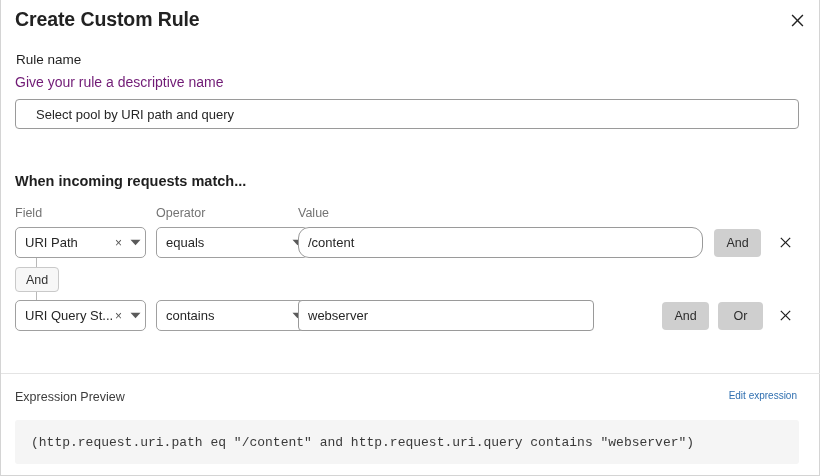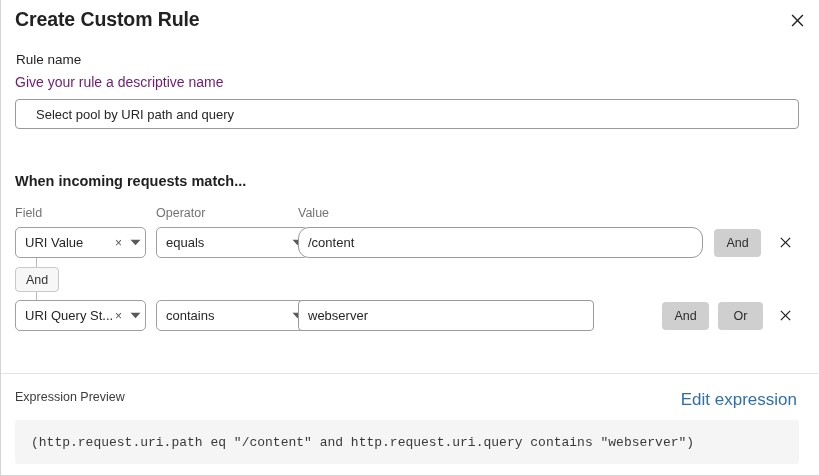--- a/index.html
+++ b/index.html
@@ -192,21 +192,21 @@
   }
   #preview-label {
     position: absolute;
     left: 14px; top: 390px;
     font-size: 12.5px;
     color: #3c3c3c;
   }
   #edit-expression-link {
     position: absolute;
     right: 22px; top: 390px;
-    font-size: 17px;
+    font-size: 10px;
     color: #2f6fb0;
     cursor: pointer;
   }
   #expression-box {
     position: absolute;
     left: 14px; top: 420px;
     width: 784px; height: 44px;
     background: #f5f5f5;
     border-radius: 3px;
     display: flex;
@@ -238,21 +238,21 @@
   <input class="text-input" id="rule-name-input" type="text" value="Select pool by URI path and query" style="">
 
   <div class="section-head">When incoming requests match...</div>
 
   <div class="col-label" id="label-field">Field</div>
   <div class="col-label" id="label-operator">Operator</div>
   <div class="col-label" id="label-value">Value</div>
 
   <div class="cond-row" id="cond-row-0">
     <div class="select-box select-field">
-      <span class="select-text">URI Value</span>
+      <span class="select-text">URI Path</span>
       <span class="clear-x">×</span>
       <span class="caret">
         <svg width="11" height="7" viewBox="0 0 11 7">
             <path d="M0.5 0.8 L5.5 6.2 L10.5 0.8 Z" fill="#5a5a5a"></path>
           </svg>
       </span>
     </div>
 
     <div class="select-box select-operator">
       <span class="select-text">equals</span>

